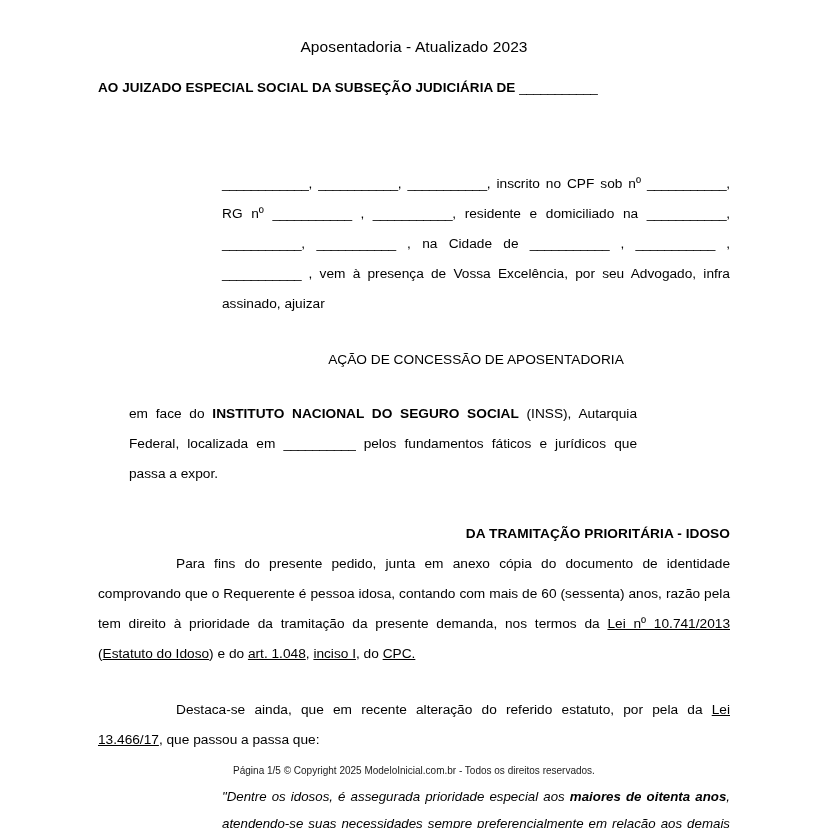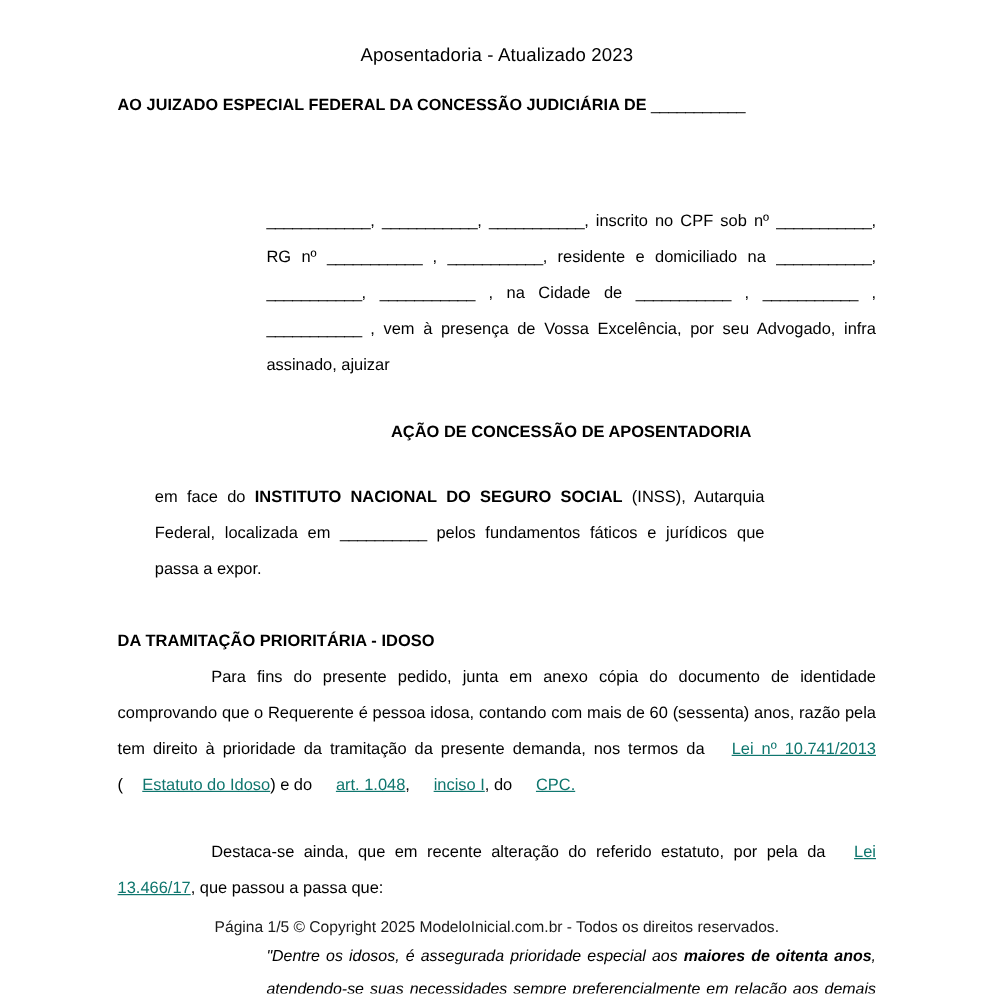--- a/index.html
+++ b/index.html
@@ -77,35 +77,36 @@
   .qual-para {
     margin-top: 74px;
   }
 
   .center-head {
     margin-top: 26px;
     margin-left: 124px;
     width: 508px;
     text-align: center;
     font-size: 13.7px;
-    font-weight: 700;
+    font-weight: 400;
     line-height: 30px;
   }
 
   .face-para {
     margin-top: 24px;
     margin-left: 31px;
   }
 
   .section-head {
     margin-top: 30px;
     font-size: 13.7px;
     font-weight: 700;
     line-height: 30px;
     letter-spacing: 0.05px;
+    text-align: right;
   }
 
   .full-para {
     width: 632px;
   }
   .full-para .lead {
     display: inline-block;
     width: 78px;
   }
 
@@ -122,47 +123,46 @@
     font-style: italic;
     line-height: 27px;
     text-align: justify;
   }
   .quote b {
     font-weight: 700;
   }
 
   
   a.lnk, .lnk {
-    color: #0f766e;
+    color: #000000;
     text-decoration: underline;
-    margin-left: 16px;
   }
 
   
   .footer {
     position: absolute;
     left: 0;
     top: 765px;
     width: 828px;
     text-align: center;
-    font-size: 13px;
+    font-size: 10px;
     color: #1a1a1a;
   }
 </style>
 </head>
 <body>
 
 <div class="page">
 
   <div class="doc-title">Aposentadoria - Atualizado 2023</div>
 
   <div class="body-col">
 
     <div class="addressee">
-      <span>AO JUIZADO ESPECIAL FEDERAL DA CONCESSÃO JUDICIÁRIA DE</span>
+      <span>AO JUIZADO ESPECIAL SOCIAL DA SUBSEÇÃO JUDICIÁRIA DE</span>
       <span class="blank">___________</span>
     </div>
 
     <div class="indent-block qual-para">
       <p class="just"><span class="blank">____________</span><span>,</span> <span class="blank">___________</span><span>,</span> <span class="blank">___________</span><span>, inscrito no CPF sob nº</span> <span class="blank">___________</span><span>, RG nº</span> <span class="blank">___________</span> <span>,</span> <span class="blank">___________</span><span>, residente e domiciliado na</span> <span class="blank">___________</span><span>,</span> <span class="blank">___________</span><span>,</span> <span class="blank">___________</span> <span>, na Cidade de</span> <span class="blank">___________</span> <span>,</span> <span class="blank">___________</span> <span>,</span> <span class="blank">___________</span> <span>, vem à presença de Vossa Excelência, por seu Advogado, infra assinado, ajuizar</span></p>
     </div>
 
     <div class="center-head">AÇÃO DE CONCESSÃO DE APOSENTADORIA</div>
 
     <div class="indent-block face-para">

